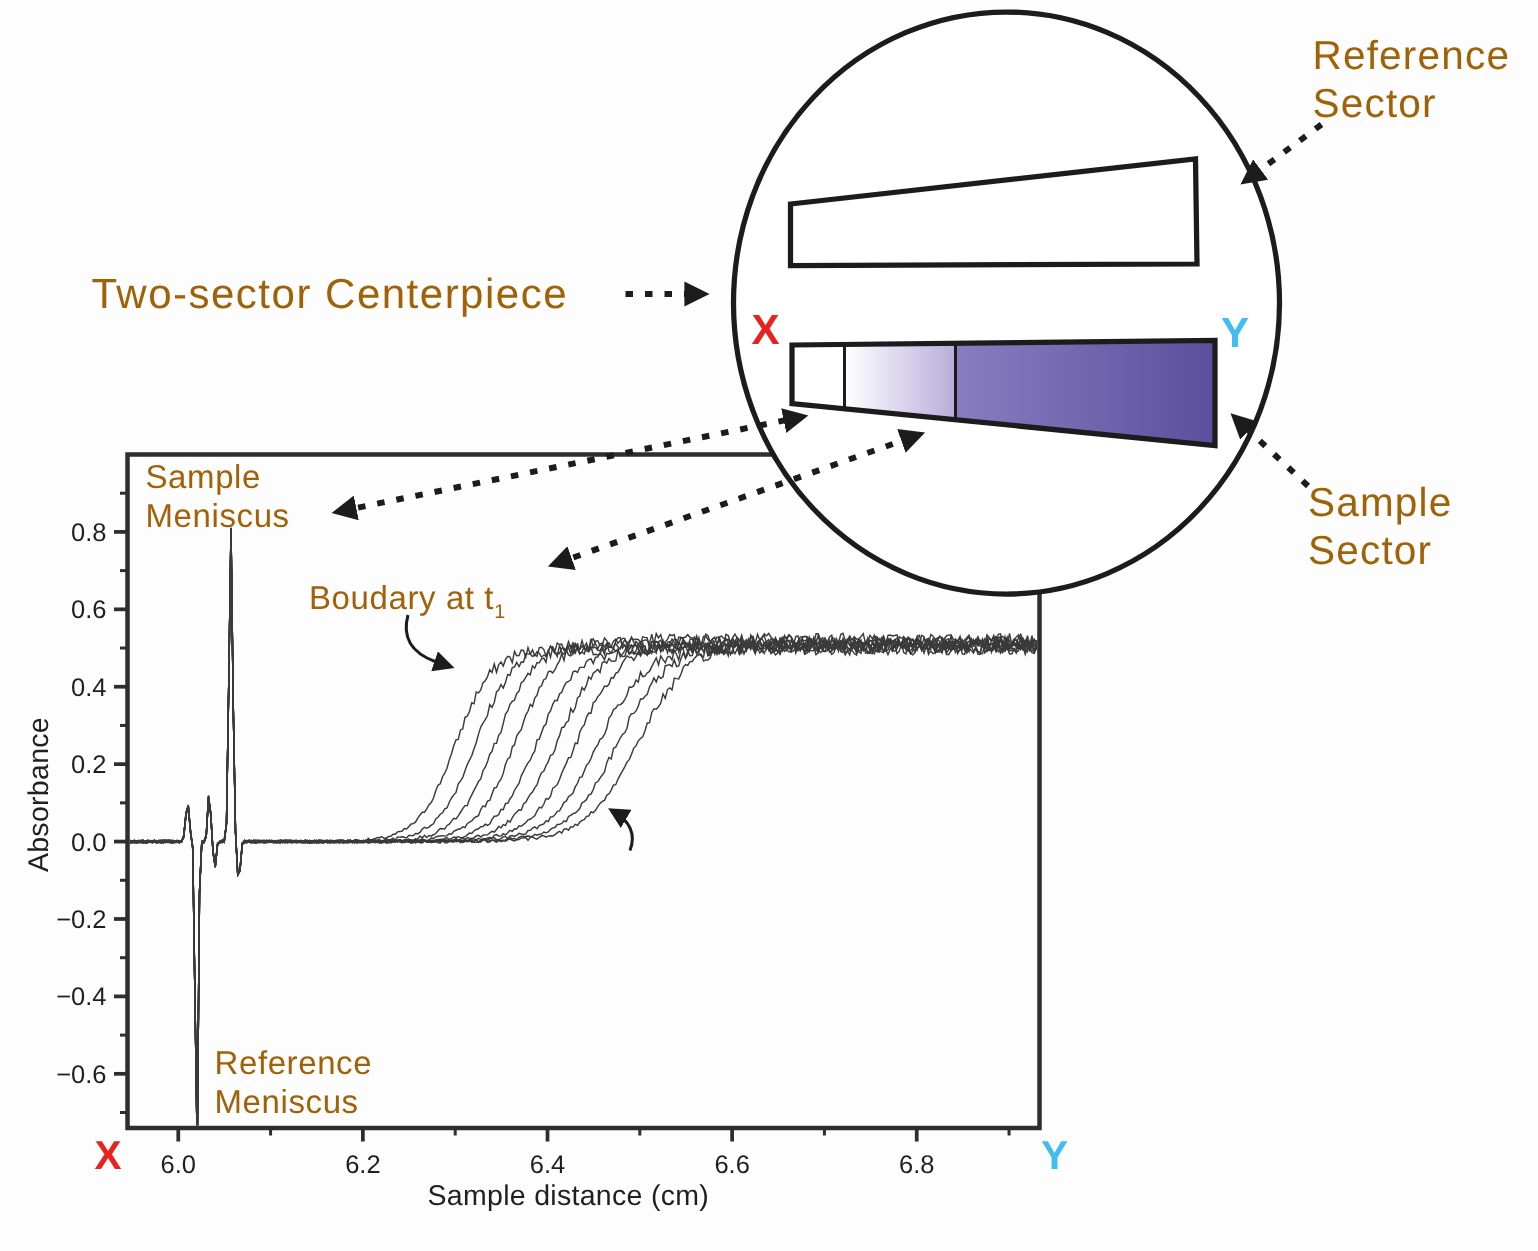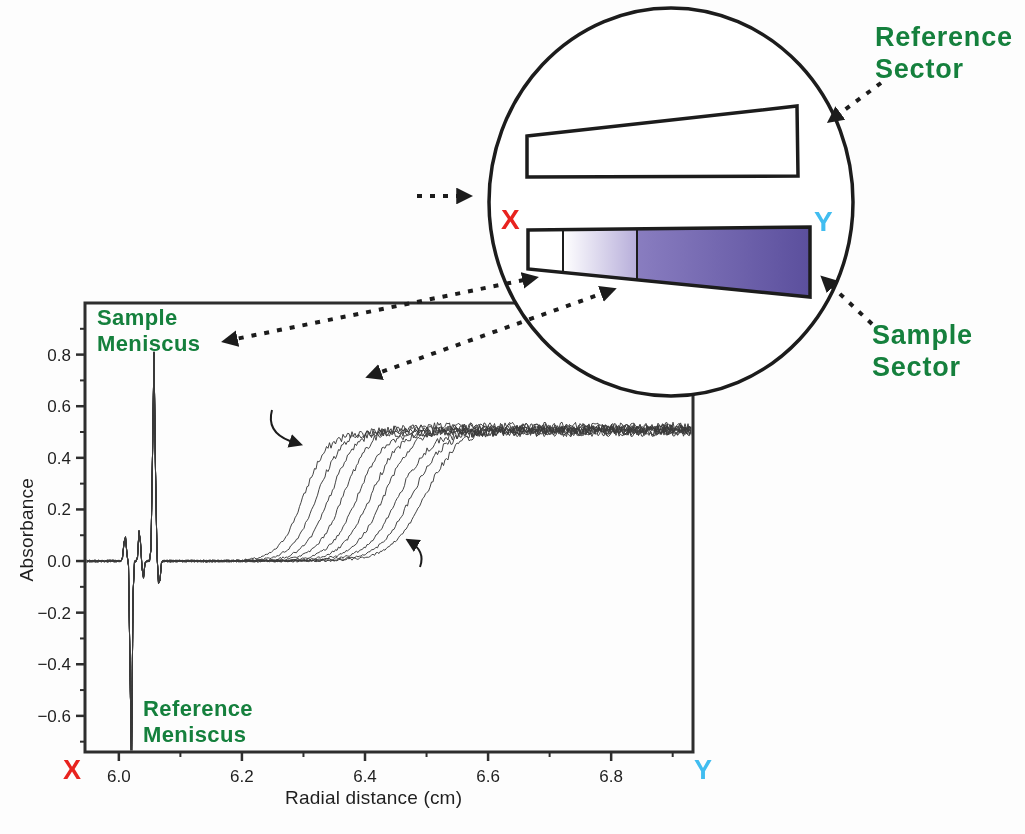--- a/index.html
+++ b/index.html
@@ -1,20 +1,20 @@
 <!DOCTYPE html>
 <html><head>
 <meta charset="utf-8">
 <style>
   *{box-sizing:border-box}
   html,body{margin:0;padding:0;background:#ffffff}
   #stage{position:relative;width:1025px;height:834px;background:#fdfdfd;
          font-family:"Liberation Sans",sans-serif;overflow:hidden}
   #stage svg{position:absolute;left:0;top:0}
-  .lbl{position:absolute;color:#15803d;font-weight:bold;line-height:1.18;white-space:nowrap}
+  .lbl{position:absolute;color:#a16207;font-weight:normal;line-height:1.18;white-space:nowrap}
   .line{display:block}
   .f28{font-size:28px;letter-spacing:1px}
   .f27{font-size:27px;letter-spacing:.8px}
   .f22{font-size:22px;letter-spacing:.4px}
   .mark{position:absolute;font-weight:bold;font-size:28px;line-height:1}
   .mark-sm{position:absolute;font-weight:bold;font-size:27px;line-height:1}
   .axis-title{position:absolute;color:#1f1f1f;font-size:19px;font-weight:normal;letter-spacing:.2px}
   .vert{writing-mode:vertical-rl;transform:rotate(180deg)}
   .tick{font:17px "Liberation Sans",sans-serif;fill:#1f1f1f}
   sub{font-size:.6em;vertical-align:-0.45em;letter-spacing:0}
@@ -121,38 +121,44 @@
     </defs>
     <line class="dash" x1="417" y1="196" x2="468" y2="196" marker-end="url(#mArrow)"></line>
     <line class="dash" x1="881" y1="83" x2="831" y2="120" marker-end="url(#mArrow)"></line>
     <line class="dash" x1="872" y1="324" x2="824" y2="279" marker-end="url(#mArrow)"></line>
     <line class="dash" x1="226" y1="341" x2="534" y2="278" marker-start="url(#mArrow)" marker-end="url(#mArrow)"></line>
     <line class="dash" x1="370" y1="376" x2="612" y2="290" marker-start="url(#mArrow)" marker-end="url(#mArrow)"></line>
     <path class="thin" d="M272,410 Q266,432 290,441 L299,444" marker-end="url(#mSmall)"></path>
     <path class="thin" d="M420,567 Q426,551 409,541" marker-end="url(#mSmall)"></path>
   </svg>
 
+  <div class="lbl f28" style="left:61px;top:179px">
+    <span>Two-sector Centerpiece</span>
+  </div>
   <div class="lbl f27" style="left:875px;top:22px">
     <span class="line">Reference</span>
     <span class="line">Sector</span>
   </div>
   <div class="lbl f27" style="left:872px;top:320px">
     <span class="line">Sample</span>
     <span class="line">Sector</span>
   </div>
   <div class="mark" style="left: 501px; top: 206px; color: rgb(232, 35, 31);">X</div>
   <div class="mark" style="left: 814px; top: 208px; color: rgb(65, 189, 240);">Y</div>
 
   <div class="lbl f22" style="left:97px;top:305px">
     <span class="line">Sample</span>
     <span class="line">Meniscus</span>
   </div>
+  <div class="lbl f22" style="left:206px;top:386px">
+    <span>Boudary at t</span><sub>1</sub>
+  </div>
   <div class="lbl f22" style="left:143px;top:696px">
     <span class="line">Reference</span>
     <span class="line">Meniscus</span>
   </div>
 
   <div class="mark-sm" style="left: 63px; top: 757px; color: rgb(232, 35, 31);">X</div>
   <div class="mark-sm" style="left: 694px; top: 757px; color: rgb(65, 189, 240);">Y</div>
 
-  <div class="axis-title" style="left:285px;top:787px">Radial distance (cm)</div>
+  <div class="axis-title" style="left:285px;top:787px">Sample distance (cm)</div>
   <div class="axis-title vert" style="left:16px;top:478px">Absorbance</div>
 </div>
 
 </body></html>

